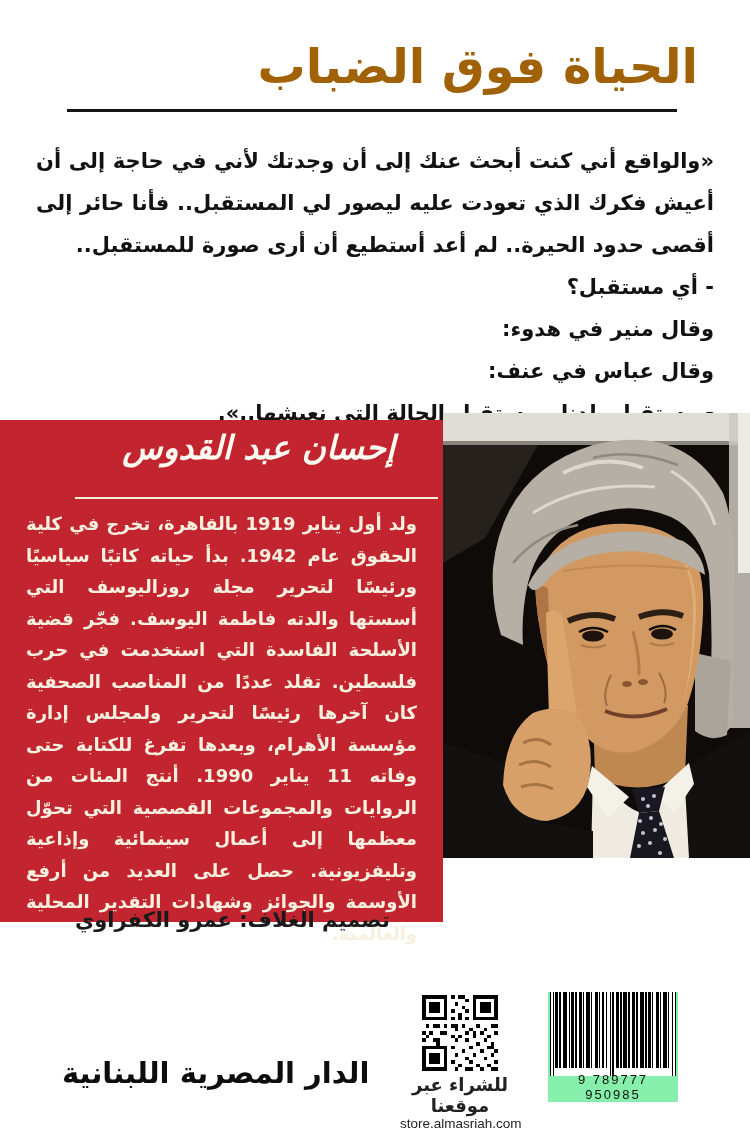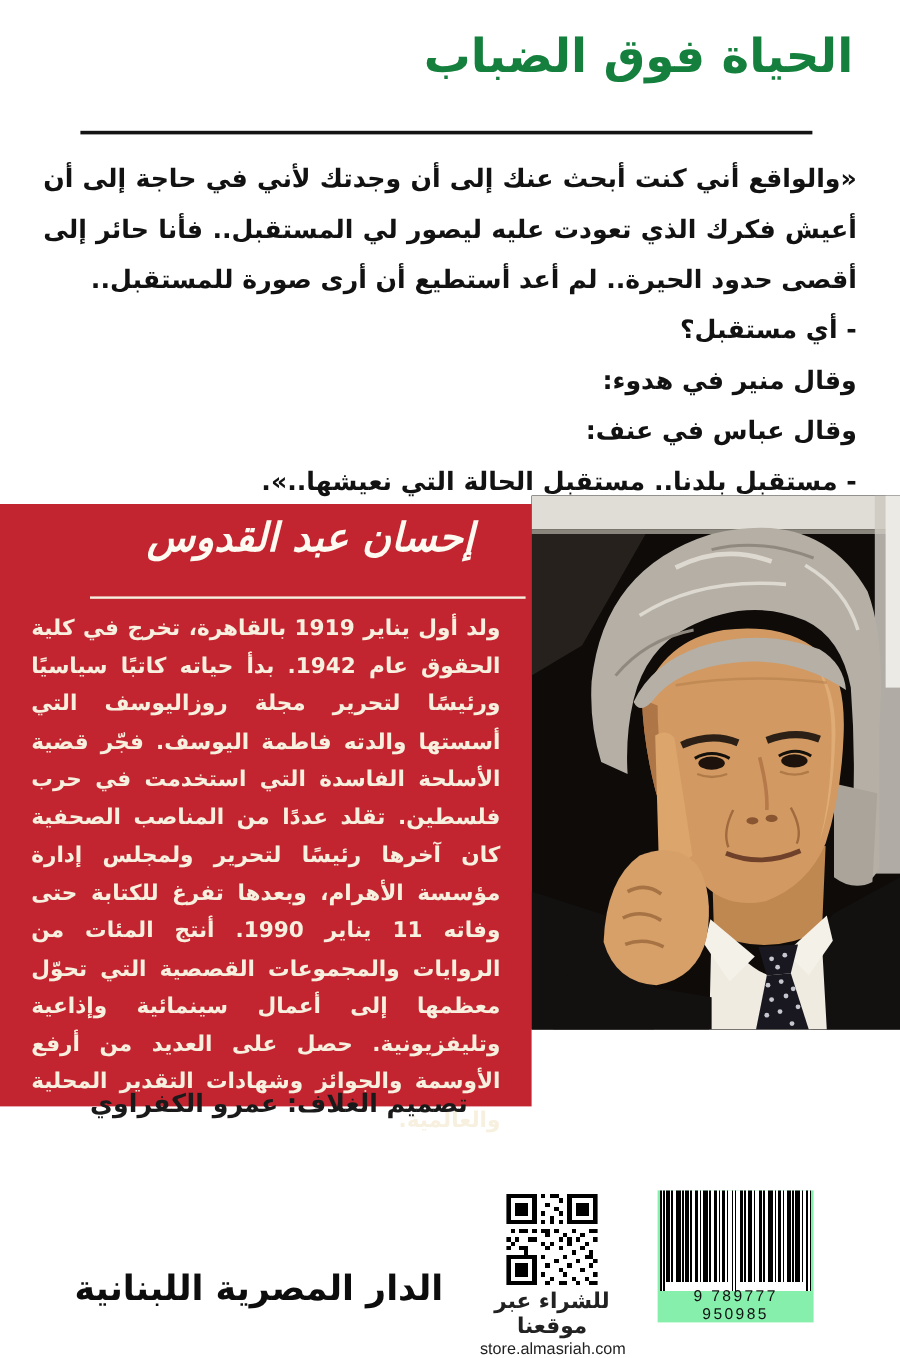--- a/index.html
+++ b/index.html
@@ -2,29 +2,29 @@
 <html lang="ar"><head>
 <meta charset="utf-8">
 <style>
   html,body{margin:0;padding:0;background:#ffffff;}
   .page{
     position:relative;width:750px;height:1132px;background:#ffffff;overflow:hidden;
     font-family:"DejaVu Sans",sans-serif;color:#111;
   }
   
   .title{
-    position:absolute;top:24px;right:38px;margin:1px;
-    font-size:39px;font-weight:700;direction:rtl;letter-spacing:-1px;color:#15803d;
+    position:absolute;top:24px;right:38px;margin:14px;
+    font-size:48px;font-weight:700;direction:rtl;letter-spacing:-1px;color:#a16207;
   }
   .title-rule{
     position:absolute;top:109px;left:67px;width:610px;height:3px;background:#141414;
   }
   
   .excerpt{
-    position:absolute;top:128px;left:36px;right:36px;direction:rtl;
+    position:absolute;top:140px;left:36px;right:36px;direction:rtl;
     font-size:21px;font-weight:700;line-height:42px;color:#121212;
   }
   .excerpt p{margin:0;}
   .excerpt .justify{text-align:justify;text-align-last:right;}
   .excerpt .dia{text-align:right;}
   
   .bio-box{
     position:absolute;top:420px;left:0;width:443px;height:502px;
     background:#c22530;
   }

